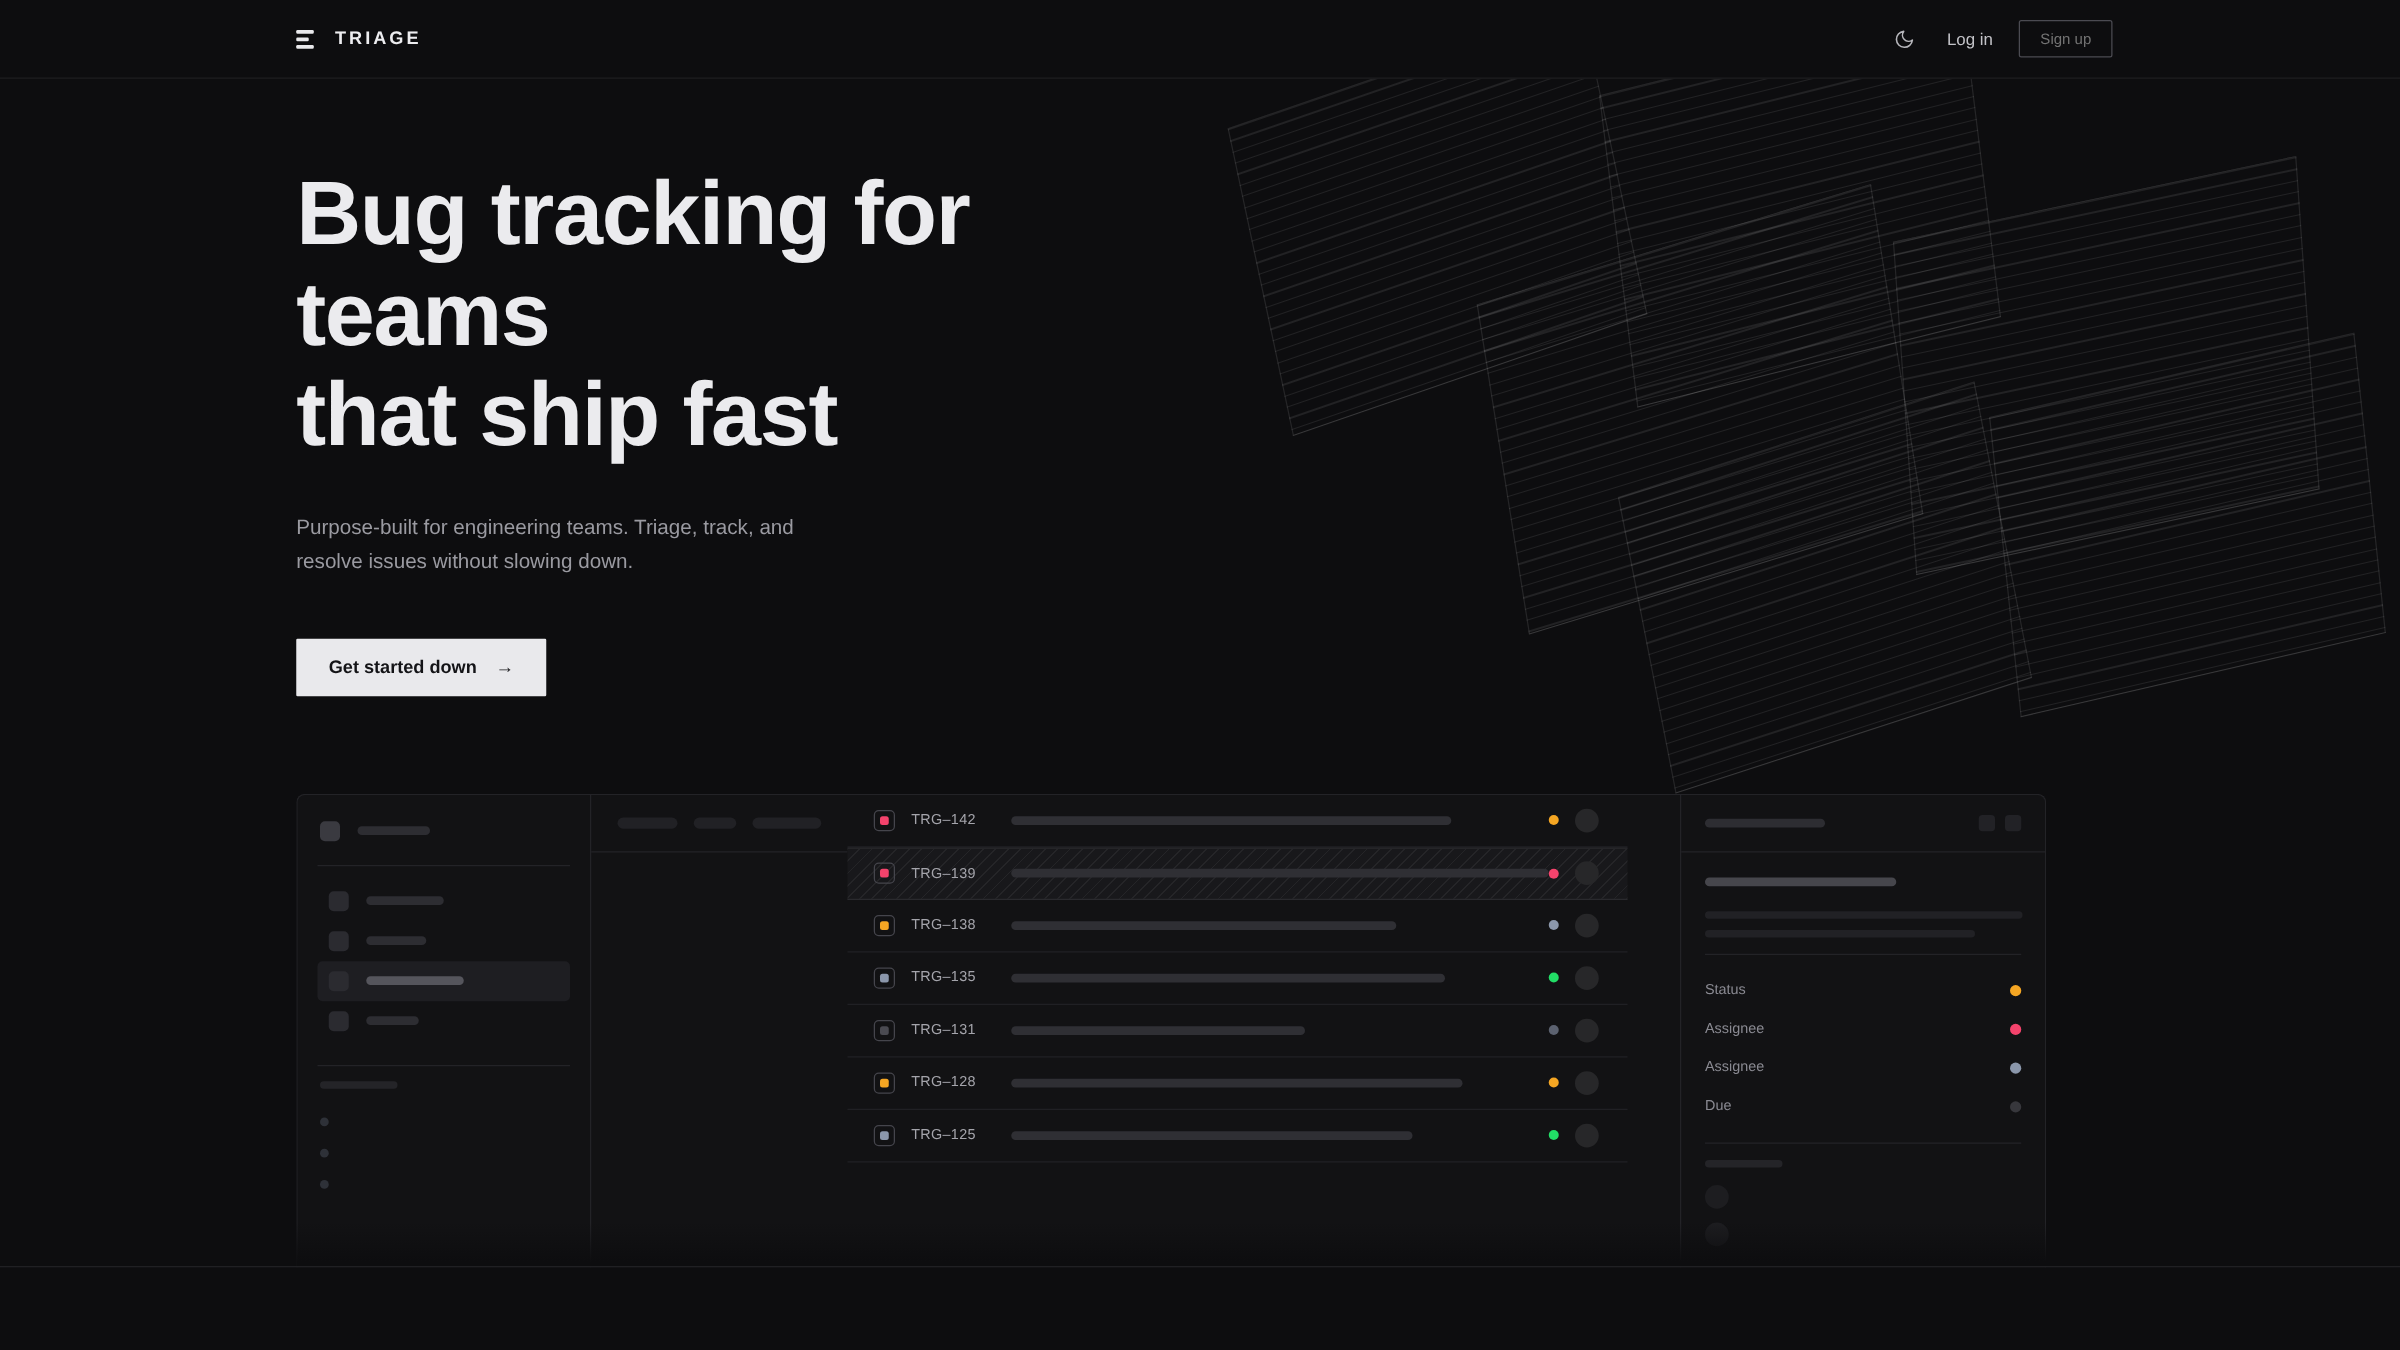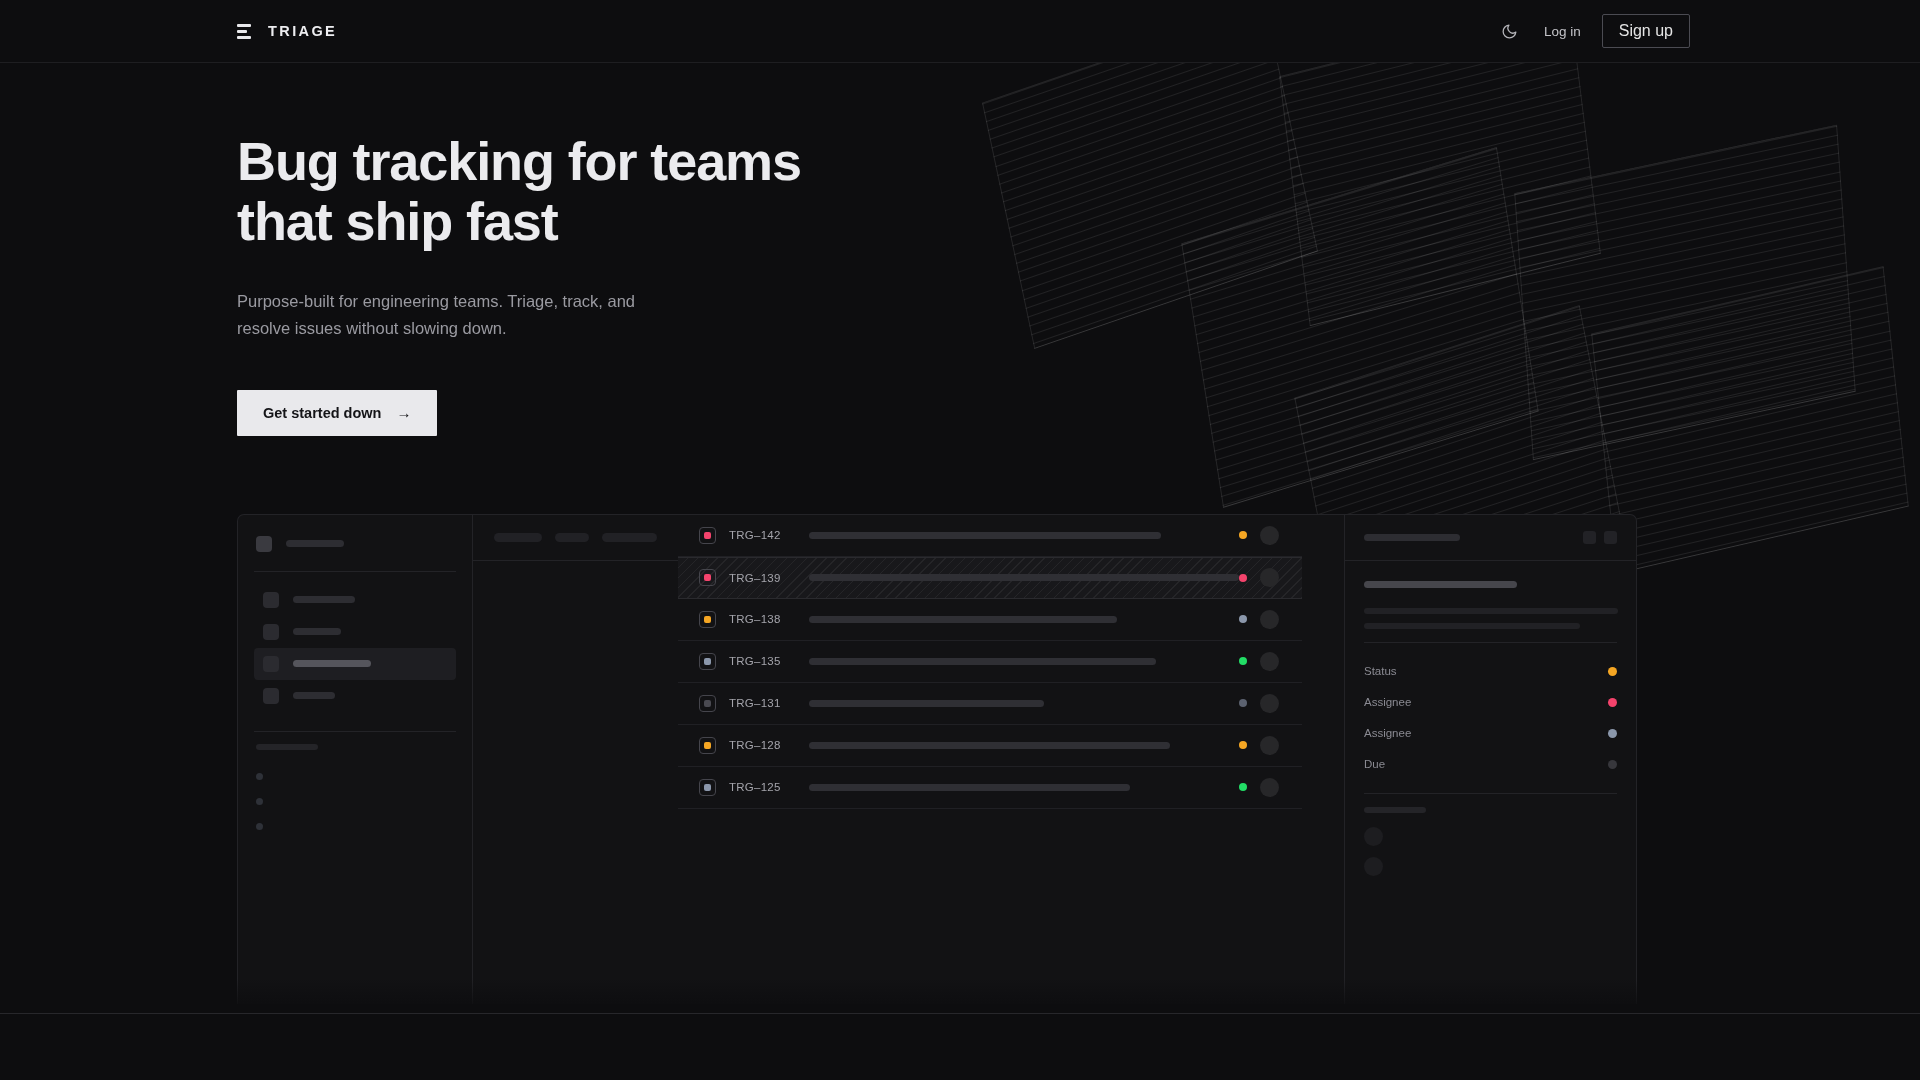--- a/index.html
+++ b/index.html
@@ -49,29 +49,29 @@
   .brand-name{
     font-size:14.5px;font-weight:700;letter-spacing:2.4px;color:#ededf0;
   }
   .nav-right{margin-left:auto;margin-right:230px;display:flex;align-items:center;gap:21px;}
   .icon-btn{
     width:26px;height:26px;display:flex;align-items:center;justify-content:center;
     color:#b6b6bb;cursor:pointer;background:transparent;border:none;
   }
   .nav-link{font-size:13.5px;color:#c3c3c8;cursor:pointer;}
   .btn-signup{
-    font-size:16px;color:#e5e5e5;padding:7px 16px;
+    font-size:12px;color:#737373;padding:7px 16px;
     border:1px solid #4b4b52;background:transparent;border-radius:2px;cursor:pointer;
     font-family:inherit;
   }
 
   
   .hero{position:relative;z-index:3;margin-left:237px;padding-top:68px;max-width:720px;}
   .hero h1{
-    font-size:54px;line-height:1.12;font-weight:700;letter-spacing:-1.1px;color:#ebebee;
+    font-size:72px;line-height:1.12;font-weight:700;letter-spacing:-1.1px;color:#ebebee;
     white-space:pre-line;
   }
   .hero p{
     margin-top:36px;font-size:16.5px;line-height:1.63;color:#9a9aa1;white-space:pre-line;
   }
   .btn-cta{
     margin-top:48px;display:inline-flex;align-items:center;gap:15px;
     background:#e9e9ec;color:#141417;border:none;
     padding:15px 26px;font-size:14.5px;font-weight:600;cursor:pointer;
     font-family:inherit;border-radius:1px;

